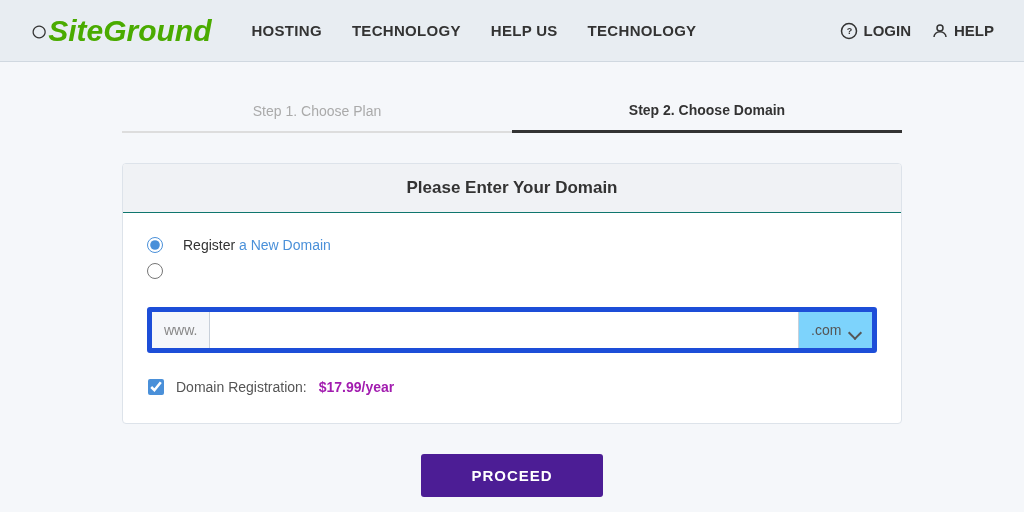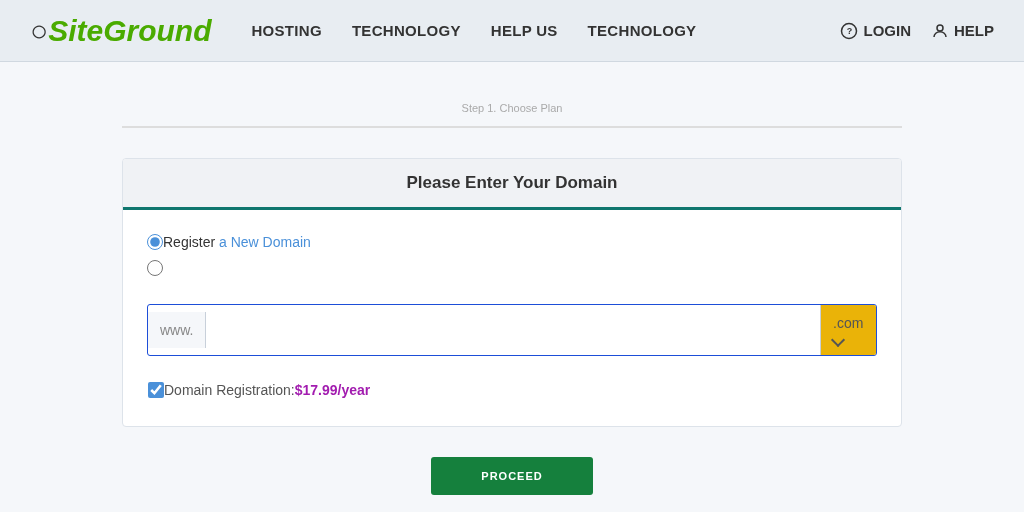--- a/index.html
+++ b/index.html
@@ -61,21 +61,21 @@
     .steps {
       display: flex;
       align-items: flex-end;
       margin-bottom: 30px;
       position: relative;
     }
     .step {
       flex: 1;
       text-align: center;
       padding-bottom: 12px;
-      font-size: 11px;
+      font-size: 14px;
       color: #aaa;
       border-bottom: 2px solid #ddd;
       cursor: default;
     }
     .step.active {
       color: #333;
       font-weight: bold;
       border-bottom: 3px solid #333;
     }
 
@@ -86,52 +86,52 @@
       border-radius: 4px;
       overflow: hidden;
     }
     .card-header {
       background: #f0f2f5;
       padding: 14px 20px;
       text-align: center;
       font-size: 17px;
       font-weight: bold;
       color: #333;
-      border-bottom: 3px solid #0f766e;
+      border-bottom: 1px solid #0f766e;
     }
     .card-body {
       padding: 24px 24px 20px;
     }
 
     
     .option {
       display: flex;
       align-items: center;
-      gap: 0;
+      gap: 20px;
       margin-bottom: 10px;
       font-size: 14px;
       color: #333;
     }
     .option input[type="radio"] {
       accent-color: #4a90d9;
       width: 16px;
       height: 16px;
     }
     .option a {
       color: #4a90d9;
       text-decoration: none;
     }
 
     
     .domain-input-row {
       display: flex;
       align-items: center;
       margin-top: 28px;
       margin-bottom: 18px;
-      border: 1px solid #1d4ed8;
+      border: 5px solid #1d4ed8;
       border-radius: 3px;
       overflow: hidden;
       gap: 8px;
     }
     .domain-prefix {
       padding: 10px 12px;
       background: #f5f7fa;
       color: #888;
       font-size: 14px;
       border-right: 1px solid #c8d0da;
@@ -140,71 +140,70 @@
     .domain-input-row input[type="text"] {
       flex: 1;
       border: none;
       outline: none;
       padding: 10px 12px;
       font-size: 14px;
       color: #333;
     }
     .domain-suffix {
       padding: 10px 12px;
-      background: #eab308;
+      background: #7dd3fc;
       color: #555;
       font-size: 14px;
       border-left: 1px solid #c8d0da;
       display: flex;
-      align-items: flex-start;
+      align-items: flex-end;
       gap: 8px;
       white-space: nowrap;
       cursor: pointer;
-      flex-direction: column;
     }
     .domain-suffix select {
       border: none;
       background: transparent;
       font-size: 14px;
       color: #555;
       appearance: none;
       cursor: pointer;
       outline: none;
     }
 
     
     .registration-row {
       display: flex;
       align-items: center;
-      gap: 0;
+      gap: 12px;
       font-size: 14px;
       color: #555;
       padding: 8px 1px;
     }
     .registration-row input[type="checkbox"] {
       accent-color: #4a90d9;
       width: 16px;
       height: 16px;
     }
     .registration-price {
       color: #a21caf;
       font-weight: bold;
     }
 
     
     .proceed-container {
       text-align: center;
       margin-top: 30px;
     }
     .proceed-btn {
-      background: #15803d;
+      background: #4c1d95;
       color: #fff;
       border: none;
       padding: 13px 50px;
-      font-size: 11px;
+      font-size: 15px;
       font-weight: bold;
       letter-spacing: 1px;
       border-radius: 3px;
       cursor: pointer;
     }
 
     
     .chevron {
       display: inline-block;
       width: 10px;
@@ -246,20 +245,23 @@
     </a>
   </div>
 </header>
 
 <main>
 
   <div class="steps">
     <div class="step">
       <span>Step 1. Choose Plan</span>
     </div>
+    <div class="step active">
+      <span>Step 2. Choose Domain</span>
+    </div>
   </div>
 
   <div class="card">
     <div class="card-header">
       <span>Please Enter Your Domain</span>
     </div>
     <div class="card-body">
 
       <div class="option">
         <input type="radio" name="domain-choice" id="register" checked="" style="">

